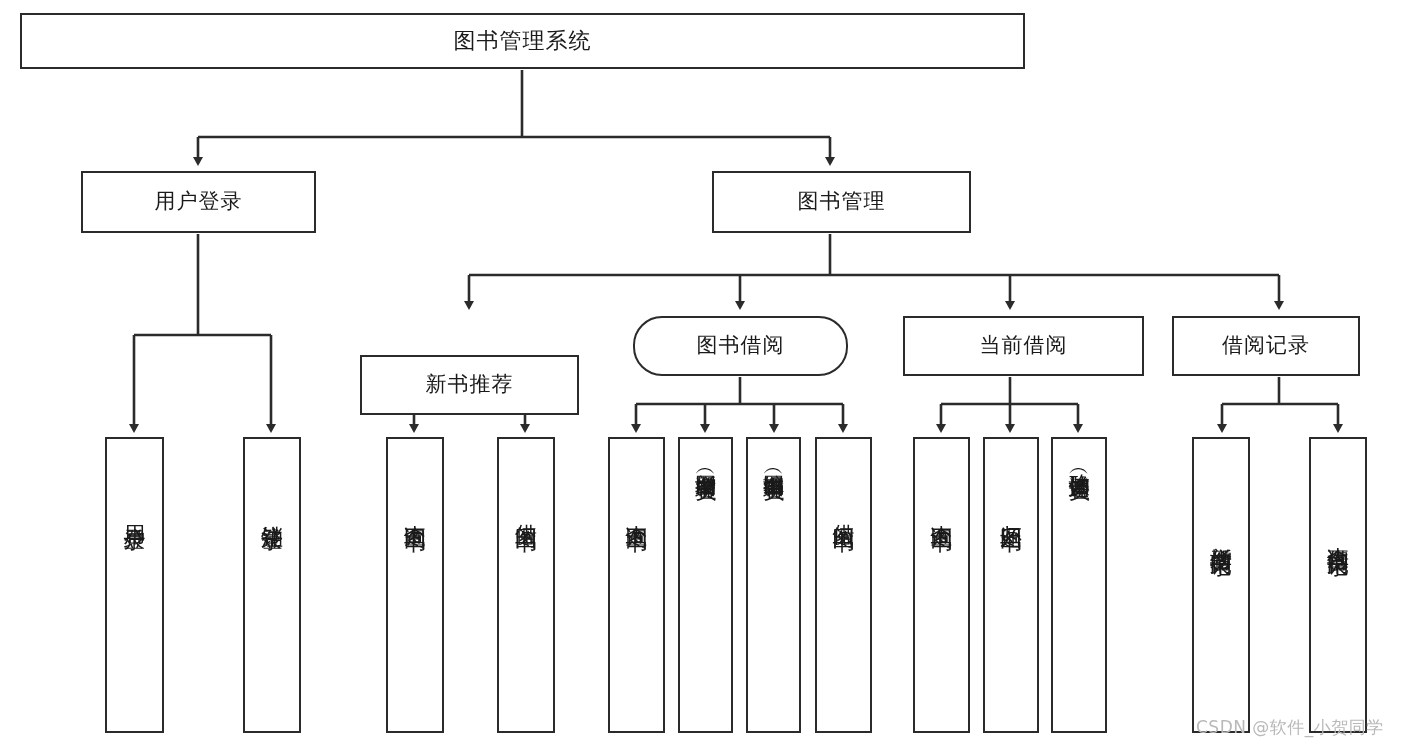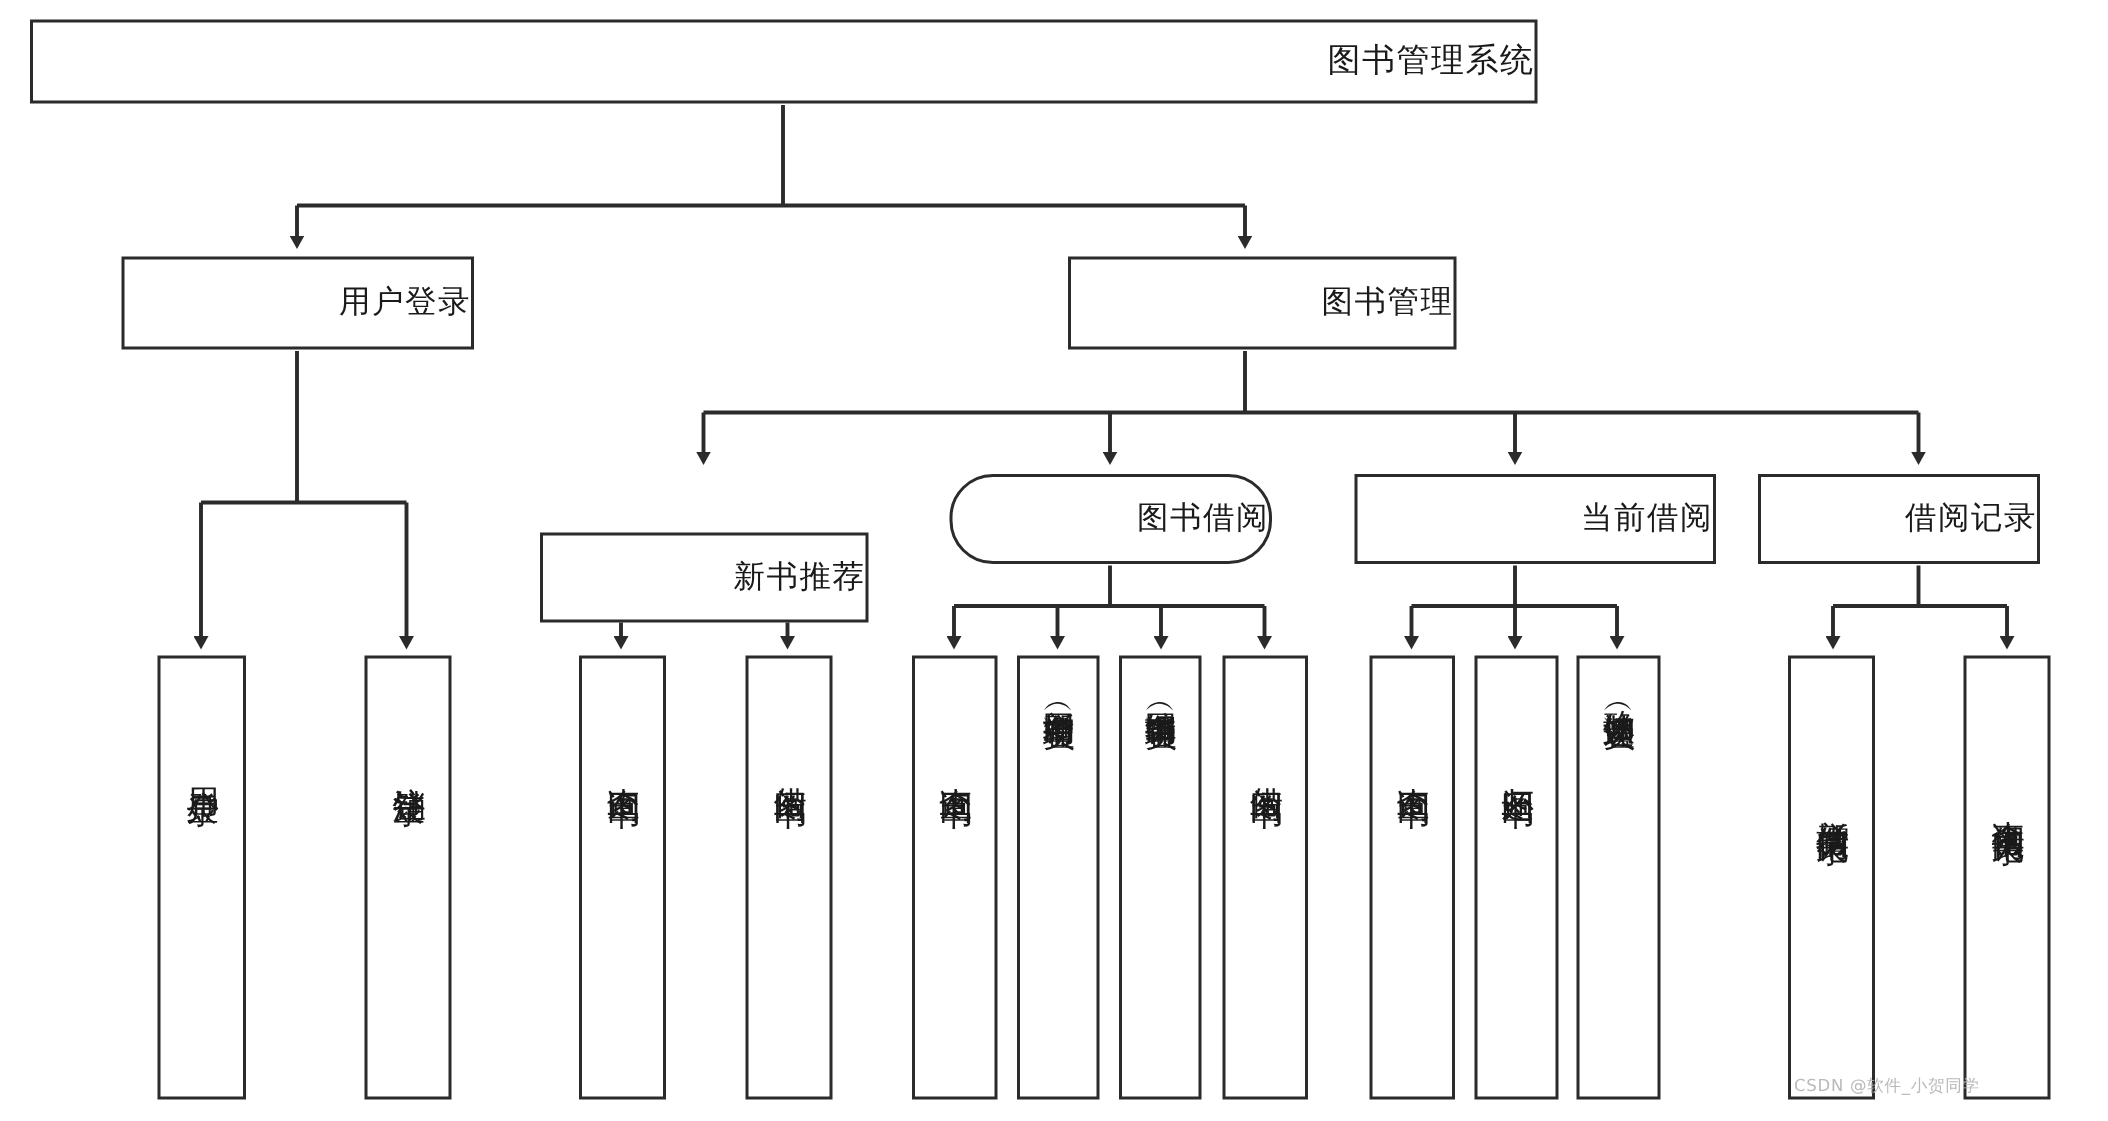--- a/index.html
+++ b/index.html
@@ -26,21 +26,21 @@
     height: 747px;
     pointer-events: none;
   }
   .node {
     position: absolute;
     box-sizing: border-box;
     background: #ffffff;
     border: 2px solid #2b2b2b;
     display: flex;
     align-items: center;
-    justify-content: flex-end;
+    justify-content: center;
     color: #1a1a1a;
   }
   .node.horiz {
     font-size: 21px;
     letter-spacing: 1px;
     line-height: 1.2;
   }
   .node.title {
     font-size: 22px;
   }
@@ -66,21 +66,21 @@
     padding-top: 56px;
   }
   .vert.low .vtext {
     padding-top: 78px;
   }
   .vert.hi .vtext {
     padding-top: 6px;
   }
   .watermark {
     position: absolute;
-    font-size: 11px;
+    font-size: 17px;
     color: #b9b9b9;
     letter-spacing: 0.5px;
     white-space: nowrap;
     user-select: none;
   }
 </style>
 </head>
 <body>
 
 <div id="canvas">

